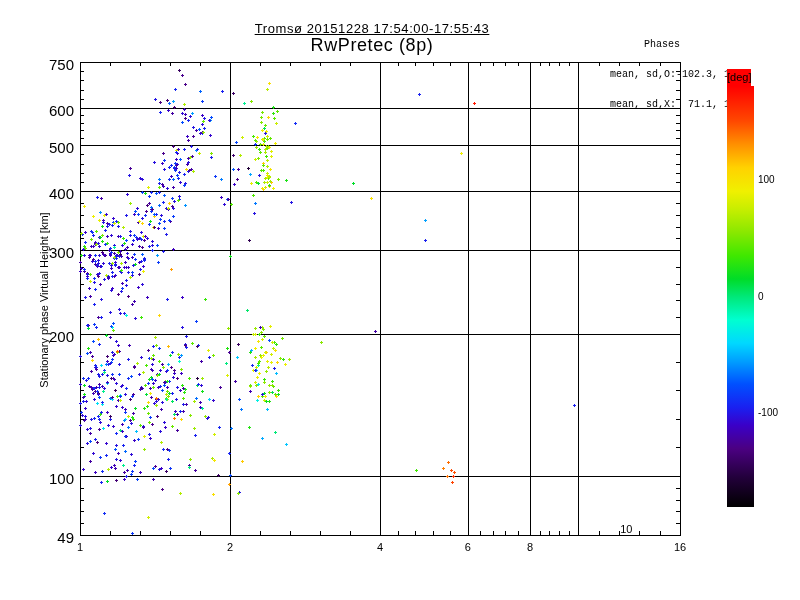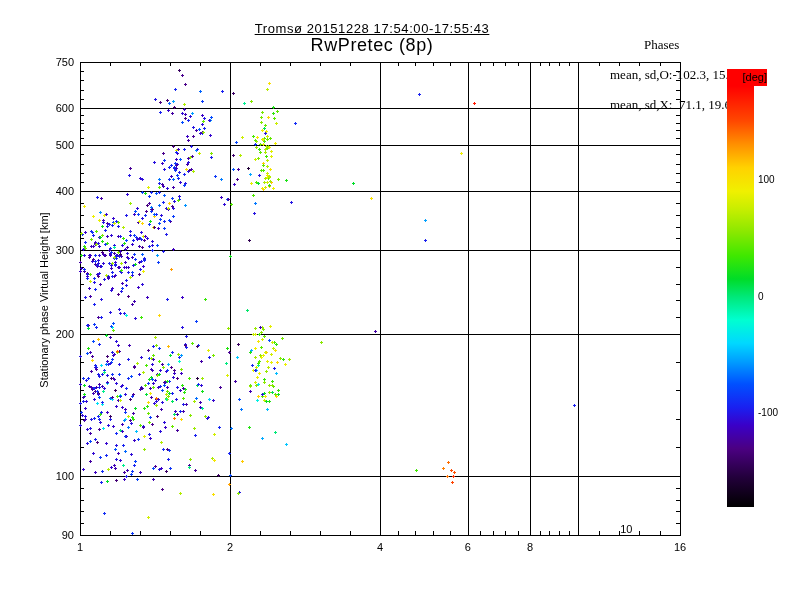--- a/index.html
+++ b/index.html
@@ -2,31 +2,31 @@
 <html><head>
 <meta charset="utf-8">
 <style>
   html,body{margin:0;padding:0;background:#ffffff;}
   .page{position:relative;width:800px;height:600px;background:#ffffff;overflow:hidden;
         font-family:"Liberation Sans",sans-serif;color:#000;}
   .title{position:absolute;top:21px;left:0;width:744px;text-align:center;
          font-size:13px;letter-spacing:0.6px;text-decoration:underline;}
   .subtitle{position:absolute;top:35px;left:0;width:744px;text-align:center;
          font-size:18px;letter-spacing:0.6px;}
-  .stats{position:absolute;top:20px;left:610px;font-family:Liberation Serif, serif;
-         font-size:13px;line-height:10px;white-space:pre;}
+  .stats{position:absolute;top:20px;left:610px;font-family:Liberation Mono, monospace;
+         font-size:10px;line-height:10px;white-space:pre;}
   .stats-header{margin-left:34px;}
   .ylabel{position:absolute;top:300px;left:44px;transform:translate(-50%,-50%) rotate(-90deg);
           white-space:nowrap;font-size:11px;}
   .xlabel{position:absolute;top:552px;left:80px;width:600px;text-align:center;font-size:11px;}
   .tick-label-x{position:absolute;font-size:11px;text-align:center;width:28px;}
-  .tick-label-y{position:absolute;font-size:11px;text-align:right;width:32px;}
+  .tick-label-y{position:absolute;font-size:15px;text-align:right;width:32px;}
   .plot-svg{position:absolute;top:0;left:0;}
-  .cb-cap{position:absolute;left:727px;top:69px;width:40px;height:17px;color:#000;
-          font-size:11px;text-align:right;line-height:17px;font-family:"Liberation Sans",sans-serif;}
+  .cb-cap{position:absolute;left:727px;top:69px;width:24px;height:17px;color:#000;
+          font-size:11px;text-align:left;line-height:17px;font-family:"Liberation Sans",sans-serif;}
   .cb-bar{position:absolute;left:727px;top:86px;width:27px;height:421px;}
   .cb-tick{position:absolute;left:758px;width:42px;font-size:10px;text-align:left;}
 </style>
 </head>
 <body>
 
 <div class="page">
 
   <div class="title">Tromsø 20151228 17:54:00-17:55:43</div>
   <div class="subtitle">RwPretec (8p)</div>
@@ -1201,21 +1201,21 @@
   <div id="xticks">
       <div class="tick-label-x" style="left: 66px; top: 541px;">1</div>
       <div class="tick-label-x" style="left: 216px; top: 541px;">2</div>
       <div class="tick-label-x" style="left: 366px; top: 541px;">4</div>
       <div class="tick-label-x" style="left: 453.744px; top: 541px;">6</div>
       <div class="tick-label-x" style="left: 516px; top: 541px;">8</div>
       <div class="tick-label-x" style="left: 564.289px; top: 523px; margin-left: 48px;">10</div>
       <div class="tick-label-x" style="left: 666px; top: 541px;">16</div>
     </div>
   <div id="yticks">
-      <div class="tick-label-y" style="left: 42px; top: 529px;">90</div>
+      <div class="tick-label-y" style="left: 42px; top: 529px;">49</div>
       <div class="tick-label-y" style="left: 42px; top: 469.904px;">100</div>
       <div class="tick-label-y" style="left: 42px; top: 327.517px;">200</div>
       <div class="tick-label-y" style="left: 42px; top: 244.226px;">300</div>
       <div class="tick-label-y" style="left: 42px; top: 185.13px;">400</div>
       <div class="tick-label-y" style="left: 42px; top: 139.291px;">500</div>
       <div class="tick-label-y" style="left: 42px; top: 101.838px;">600</div>
       <div class="tick-label-y" style="left: 42px; top: 56px;">750</div>
     </div>
 
 </div>

